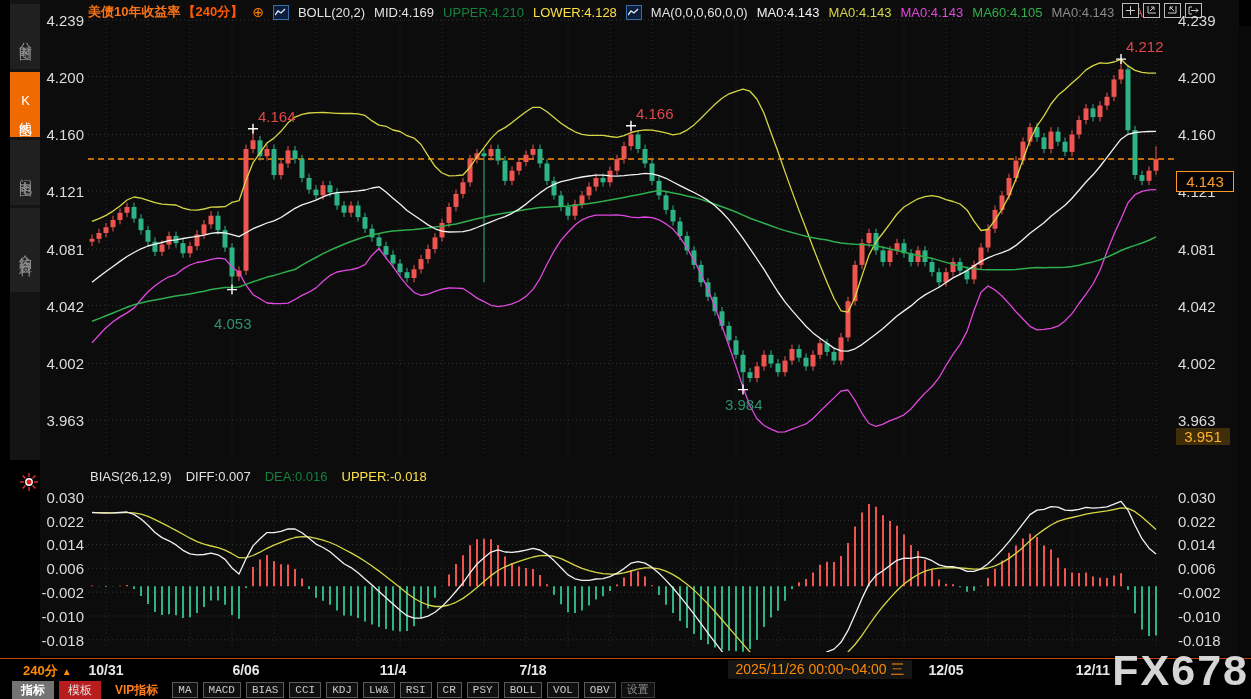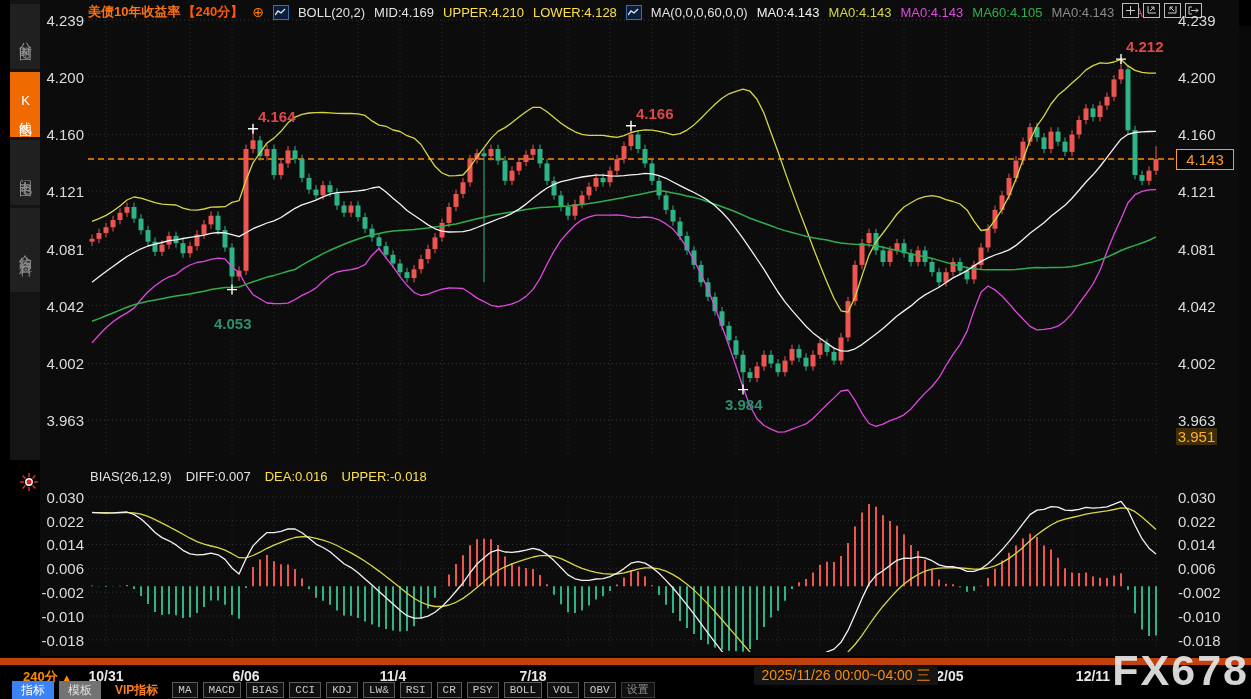--- a/index.html
+++ b/index.html
@@ -10,54 +10,54 @@
   
   .sidebar{position:absolute;left:10px;top:0;width:30px;height:460px;background:#141414;
            display:flex;flex-direction:column;gap:3px;padding-top:4px;box-sizing:border-box;}
   .side-item{width:30px;display:flex;align-items:center;justify-content:center;
              writing-mode:vertical-lr;text-orientation:upright;letter-spacing:3px;
              font-size:13px;color:#8f8f8f;background:#202020;cursor:pointer;}
   .side-item.active{background:#ef6a00;color:#fff;}
   
   .title-row{position:absolute;left:88px;top:3px;display:flex;align-items:center;gap:9px;
              font-size:13px;white-space:nowrap;}
-  .t-w{color:#e2e2e2}.t-y{color:#fde047}.t-m{color:#fde047}
+  .t-w{color:#e2e2e2}.t-y{color:#15803d}.t-m{color:#fde047}
   .t-period{color:#ff5a00;font-weight:700;}
   .t-sym{color:#f97316;font-weight:700;margin-right:-7px;}
   .t-plus{color:#ff7e00;font-size:14px;line-height:12px;cursor:pointer;}
   .mini-icon{width:14px;height:13px;border:1px solid #3a6ea8;background:#0b1f3c;display:inline-flex;
              align-items:center;justify-content:center;cursor:pointer;}
   .top-icons{position:absolute;top:3px;left:1122px;display:flex;gap:4px;}
   .tool-icon{width:15px;height:13px;border:1px solid #bdbdbd;background:#0a0a0a;display:flex;
              align-items:center;justify-content:center;cursor:pointer;}
   
   .ylab{position:absolute;width:46px;font-size:15px;color:#dcdcdc;}
   .ylab.left{left:38px;text-align:right;}
   .ylab.right{left:1178px;text-align:left;}
-  .ann{position:absolute;font-size:15px;font-weight:700;}
+  .ann{position:absolute;font-size:15px;font-weight:400;}
   .ann.high{color:#e0474b;}
   .ann.low{color:#2e9070;}
   .price-badge{position:absolute;left:1176px;top:159px;width:56px;height:19px;border:1px solid #ff9b28;
                background:#050505;color:#ff9b28;font-size:15px;display:flex;align-items:center;justify-content:center;}
-  .low-badge{position:absolute;left:1176px;top:428px;width:41px;height:17px;background:#3f2e08;
+  .low-badge{position:absolute;left:1176px;top:428px;width:54px;height:17px;background:#3f2e08;
              color:#ffb02e;font-size:15px;display:flex;align-items:center;justify-content:center;}
   .macd-row{position:absolute;left:90px;top:469px;display:flex;gap:14px;font-size:13px;white-space:nowrap;}
   .live-icon{position:absolute;left:20px;top:473px;}
   
-  .xaxis{position:absolute;left:0;top:658px;width:1251px;height:23px;background:#000;border-top:7px solid #c2410c;}
+  .xaxis{position:absolute;left:0;top:658px;width:1251px;height:23px;background:#000;border-top:1px solid #c2410c;}
   .period-btn{position:absolute;left:23px;top:3px;color:#ff8a00;font-size:13px;font-weight:700;cursor:pointer;display:flex;gap:4px;align-items:center;}
   .period-btn .tri{font-size:10px;}
   .xtick{position:absolute;top:3px;width:90px;text-align:center;color:#e8e8e8;font-size:14px;font-weight:700;}
   .xhl{position:absolute;top:1px;width:184px;height:19px;background:#151515;border-radius:2px;
        color:#ff8a00;font-size:14px;display:flex;align-items:center;justify-content:center;white-space:nowrap;}
   
   .toolbar{position:absolute;left:12px;top:682px;height:16px;display:flex;gap:5px;align-items:center;}
   .tab{font-size:12px;padding:1px 9px;cursor:pointer;}
-  .tab.active{background:#3b82f6;color:#fff;font-weight:400;}
-  .tab.plain{background:#737373;color:#e0e0e0;}
+  .tab.active{background:#737373;color:#fff;font-weight:700;}
+  .tab.plain{background:#b91c1c;color:#e0e0e0;}
   .tab.vip{background:#000;color:#ff7e1e;font-weight:700;}
   .ibtn{font-size:11px;font-family:"Liberation Mono",monospace;color:#c8c8c8;background:#101010;
         border:1px solid #5a5a5a;padding:0 5px;height:14px;line-height:14px;cursor:pointer;}
   .ibtn.dim{color:#8f8f8f;border-color:#3a3a3a;}
   .watermark{position:absolute;right:2px;bottom:4px;font-size:43px;font-weight:700;letter-spacing:2px;
              color:#e6e6e6;opacity:.93;z-index:9;}
   .right-strip{position:absolute;right:0;top:26px;width:12px;height:630px;background:#090909;}
 </style>
 </head>
 <body>
@@ -729,36 +729,36 @@
         <line x1="14" y1="9" x2="18" y2="9"></line>
       <line x1="2.6" y1="2.6" x2="5.4" y2="5.4"></line>
         <line x1="12.6" y1="12.6" x2="15.4" y2="15.4"></line>
       <line x1="15.4" y1="2.6" x2="12.6" y2="5.4"></line>
         <line x1="2.6" y1="15.4" x2="5.4" y2="12.6"></line>
     </g>
     <circle cx="9" cy="9" r="3.2" fill="#d02020" stroke="#fff" stroke-width="1.4"></circle>
   </svg>
 </div>
 
-<div class="price-badge" style="top: 149px;">4.143</div>
+<div class="price-badge" style="top: 171px;">4.143</div>
 <div class="low-badge">3.951</div>
 
 <div class="xaxis" id="xaxis">
   <span class="period-btn">
     <span>240分</span>
     <span class="tri">▲</span>
   </span>
 <span class="xtick" style="left: 61px;">10/31</span>
     <span class="xtick" style="left: 201px;">6/06</span>
     <span class="xtick" style="left: 348px;">11/4</span>
     <span class="xtick" style="left: 488px;">7/18</span>
     <span class="xtick" style="left: 664px; margin-top: 45px;">11/22</span>
     <span class="xtick" style="left: 901px;">12/05</span>
     <span class="xtick" style="left: 1048px;">12/11</span>
-    <span class="xhl" style="left: 728px; margin-left: 26px;">2025/11/26 00:00~04:00 三</span>
+    <span class="xhl" style="left: 728px;">2025/11/26 00:00~04:00 三</span>
   </div>
 
 <div class="toolbar" id="toolbar">
     <span class="tab active">指标</span>
     <span class="tab plain">模板</span>
     <span class="tab vip">VIP指标</span>
     <span class="ibtn">MA</span>
     <span class="ibtn">MACD</span>
     <span class="ibtn">BIAS</span>
     <span class="ibtn">CCI</span>

